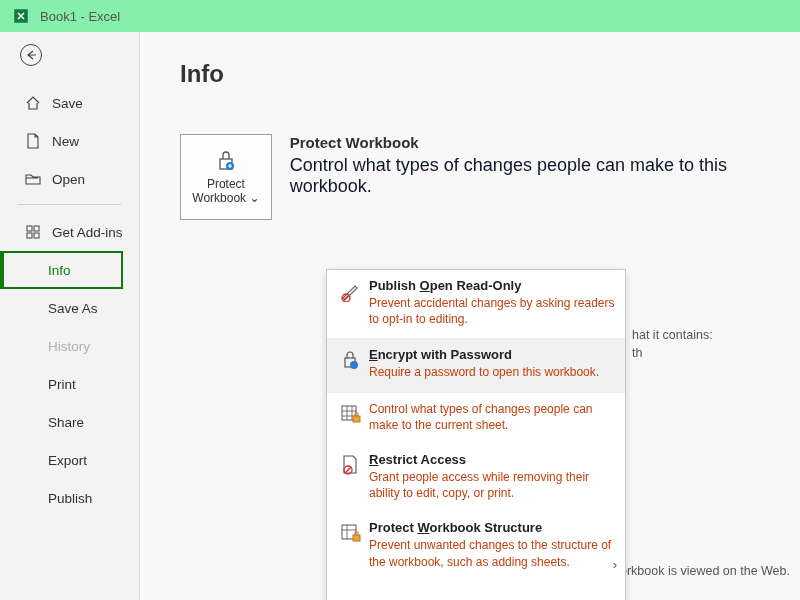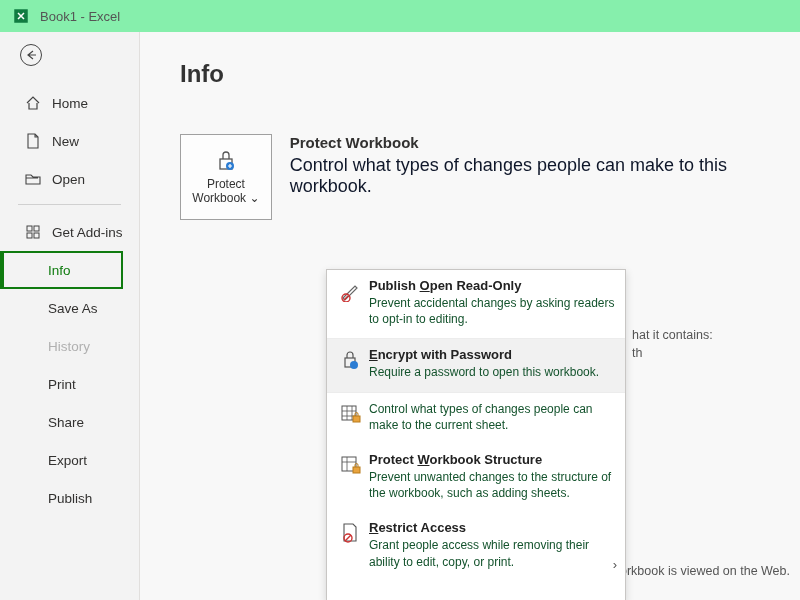--- a/index.html
+++ b/index.html
@@ -151,21 +151,21 @@
   }
   .dd-title {
     font-size: 13px;
     font-weight: 600;
     color: #222;
     margin-bottom: 2px;
   }
   .dd-title .kb { text-decoration: underline; }
   .dd-desc {
     font-size: 12px;
-    color: #14532d;
+    color: #c2410c;
     line-height: 1.35;
   }
   .dd-chev {
     position: absolute;
     right: 8px;
     top: 287px;
     font-size: 13px;
     color: #555;
   }
   .bg-partial {
@@ -205,21 +205,21 @@
           <path d="M8 2 L3 6 L8 10 M3 6 H11" stroke="#444" stroke-width="1.2" fill="none"></path>
         </svg>
     </div>
 
     <div class="nav-item">
       <span class="nav-icon">
           <svg width="16" height="16" viewBox="0 0 16 16">
             <path d="M2 8 L8 2 L14 8 M4 8 V14 H12 V8" stroke="#444" stroke-width="1.2" fill="none"></path>
           </svg>
         </span>
-      <span>Home</span>
+      <span>Save</span>
     </div>
     <div class="nav-item">
       <span class="nav-icon">
           <svg width="14" height="16" viewBox="0 0 14 16">
             <path d="M2 1 H9 L12 4 V15 H2 Z M9 1 V4 H12" stroke="#444" stroke-width="1.1" fill="none"></path>
           </svg>
         </span>
       <span>New</span>
     </div>
     <div class="nav-item">
@@ -333,45 +333,45 @@
             </svg>
           </div>
         <div class="dd-body">
           <div class="dd-desc">Control what types of changes people can make to the current sheet.</div>
         </div>
       </div>
 
       <div class="dd-item">
         <div class="dd-ico">
             <svg width="22" height="22" viewBox="0 0 22 22">
+              <path d="M4 2 H13 L16 5 V19 H4 Z" stroke="#555" fill="none" stroke-width="1.1"></path>
+              <circle cx="8" cy="16" r="4" fill="none" stroke="#c33" stroke-width="1.4"></circle>
+              <path d="M5 19 L11 13" stroke="#c33" stroke-width="1.4"></path>
+            </svg>
+          </div>
+        <div class="dd-body">
+          <div class="dd-title"><span class="kb">R</span><span>estrict Access</span></div>
+          <div class="dd-desc">Grant people access while removing their ability to edit, copy, or print.</div>
+        </div>
+      </div>
+
+      <div class="dd-item">
+        <div class="dd-ico">
+            <svg width="22" height="22" viewBox="0 0 22 22">
               <rect x="2" y="3" width="14" height="14" stroke="#555" fill="none"></rect>
               <path d="M2 8 H16 M7 3 V17" stroke="#555" stroke-width="0.8"></path>
               <rect x="13" y="13" width="7" height="6" fill="#e8a33d" stroke="#b87b1a"></rect>
               <path d="M15 13 v-2 a1.5 1.5 0 0 1 3 0 v2" stroke="#b87b1a" fill="none"></path>
             </svg>
           </div>
         <div class="dd-body">
           <div class="dd-title"><span>Protect </span><span class="kb">W</span><span>orkbook Structure</span></div>
           <div class="dd-desc">Prevent unwanted changes to the structure of the workbook, such as adding sheets.</div>
         </div>
       </div>
-
-      <div class="dd-item">
-        <div class="dd-ico">
-            <svg width="22" height="22" viewBox="0 0 22 22">
-              <path d="M4 2 H13 L16 5 V19 H4 Z" stroke="#555" fill="none" stroke-width="1.1"></path>
-              <circle cx="8" cy="16" r="4" fill="none" stroke="#c33" stroke-width="1.4"></circle>
-              <path d="M5 19 L11 13" stroke="#c33" stroke-width="1.4"></path>
-            </svg>
-          </div>
-        <div class="dd-body">
-          <div class="dd-title"><span class="kb">R</span><span>estrict Access</span></div>
-          <div class="dd-desc">Grant people access while removing their ability to edit, copy, or print.</div>
-        </div>
-      </div>
       <div class="dd-chev">›</div>
 
       <div class="dd-item">
         
         
       </div>
 
     </div>
 
   </div>

